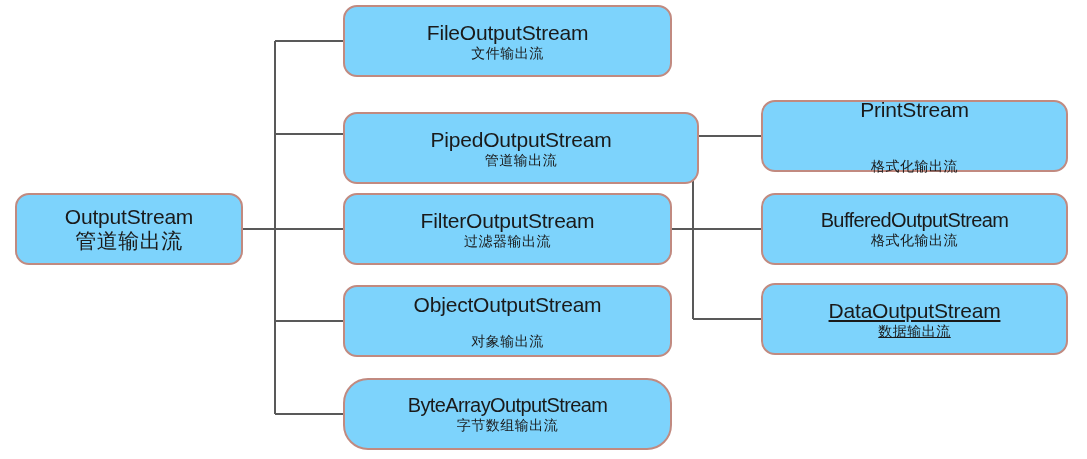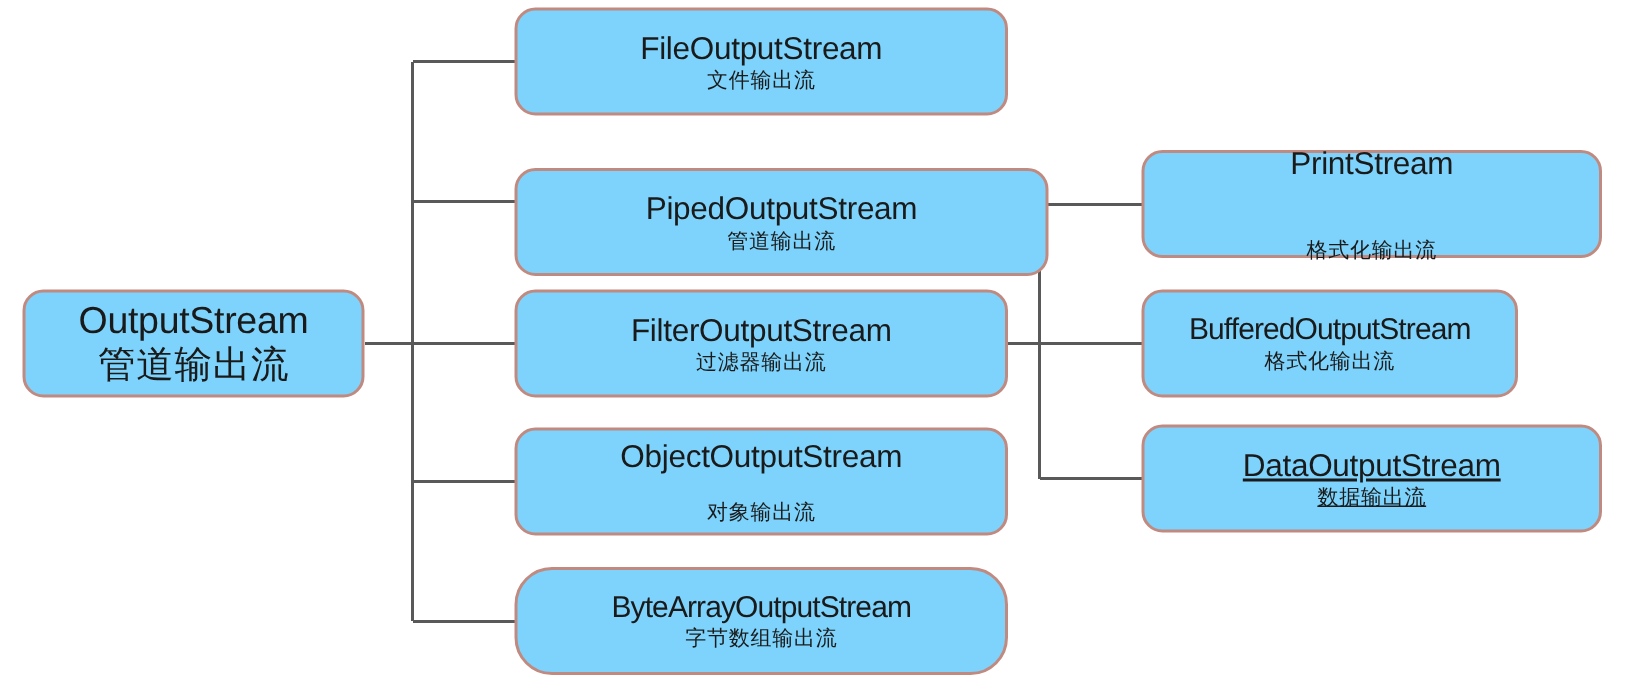--- a/index.html
+++ b/index.html
@@ -52,21 +52,21 @@
     font-size: 14px;
     letter-spacing: 0.5px;
     white-space: nowrap;
   }
   .node.tight .en {
     font-size: 20px;
     letter-spacing: -0.6px;
   }
   .node.root .en,
   .node.root .cn {
-    font-size: 25px;
+    font-size: 21px;
   }
 </style>
 </head>
 <body>
 
 <div id="diagram">
 
   <svg id="connectors" viewBox="0 0 1087 459" width="1087" height="459" xmlns="http://www.w3.org/2000/svg">
     <g stroke="#595959" stroke-width="2" fill="none" shape-rendering="crispEdges">
 
@@ -118,21 +118,21 @@
   <div class="node tight" style="left:343px; top:378px; width:329px; height:72px;border-radius:25px;">
     <span class="en">ByteArrayOutputStream</span>
     <span class="cn">字节数组输出流</span>
   </div>
 
   <div class="node" style="left:761px; top:100px; width:307px; height:72px;gap:36px;">
     <span class="en">PrintStream</span>
     <span class="cn">格式化输出流</span>
   </div>
 
-  <div class="node tight" style="left:761px; top:193px; width:251px; height:72px;">
+  <div class="node tight" style="left:761px; top:193px; width:307px; height:72px;">
     <span class="en">BufferedOutputStream</span>
     <span class="cn">格式化输出流</span>
   </div>
 
   <div class="node" style="left:761px; top:283px; width:307px; height:72px;text-decoration:underline;">
     <span class="en">DataOutputStream</span>
     <span class="cn">数据输出流</span>
   </div>
 
 </div>

